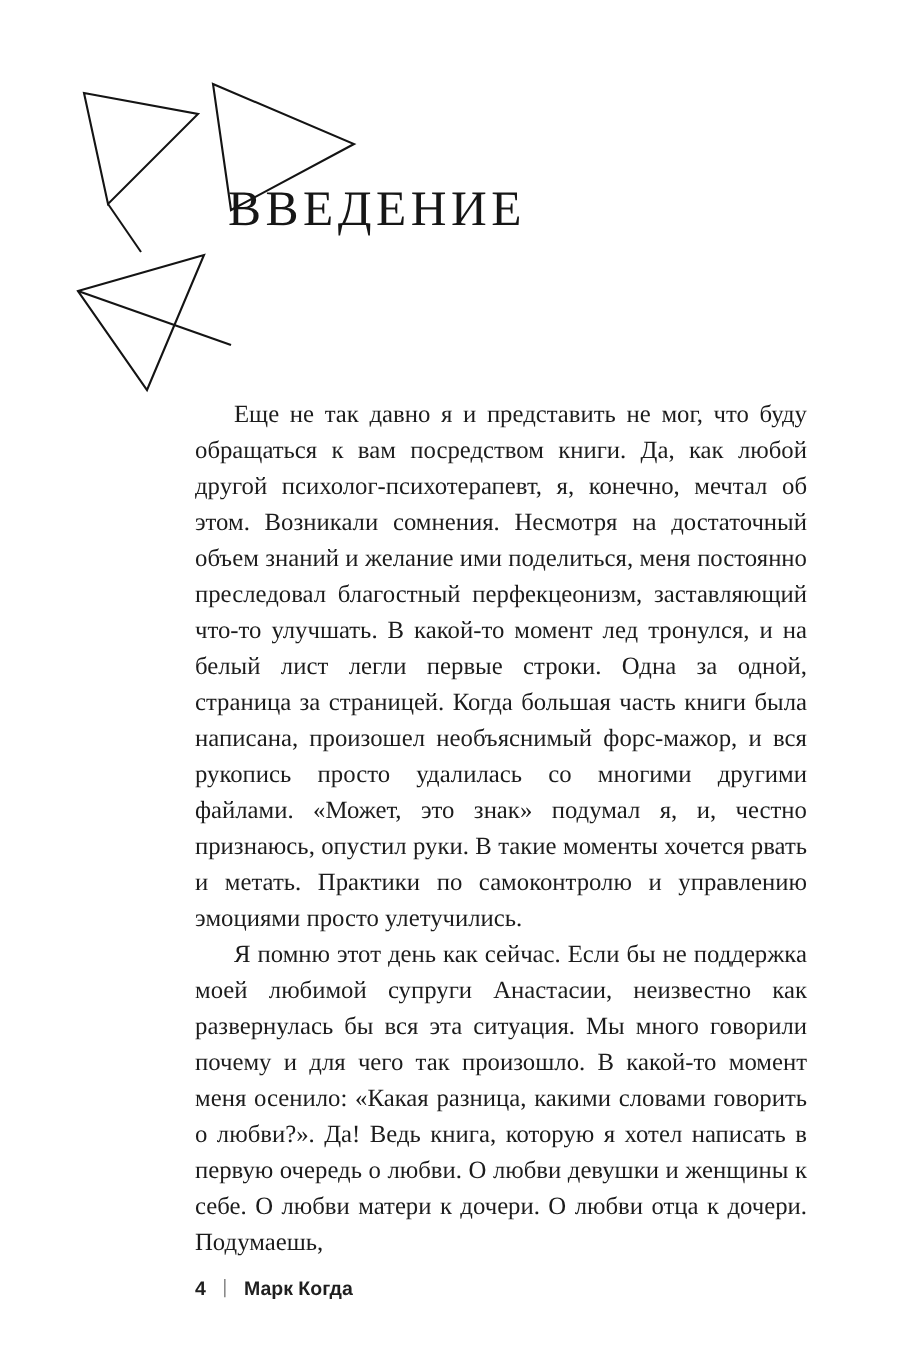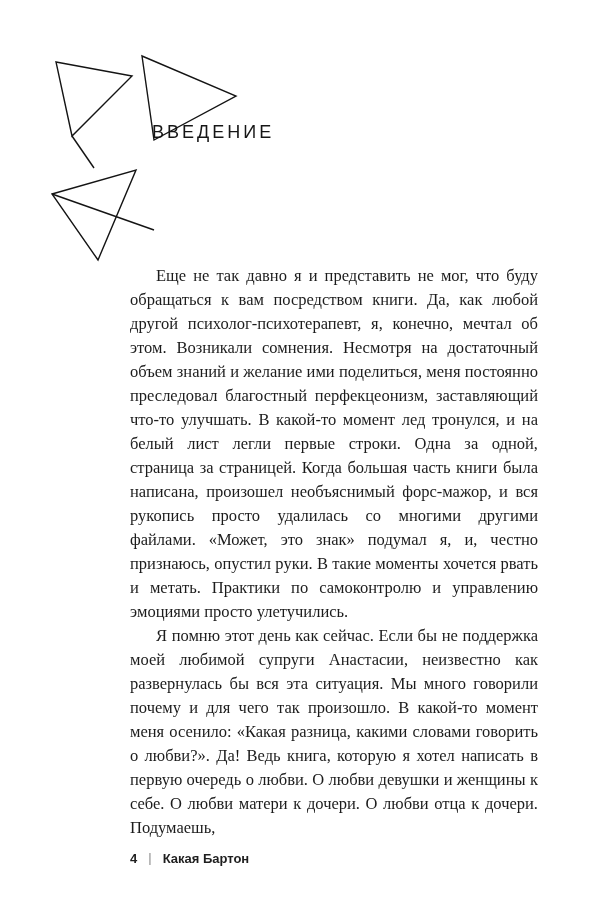--- a/index.html
+++ b/index.html
@@ -27,22 +27,22 @@
     fill: none;
     stroke: #141414;
     stroke-width: 1.4;
     stroke-linejoin: miter;
   }
   .title {
     position: absolute;
     left: 152px;
     top: 122px;
     margin: 0;
-    font-family: Liberation Sans, sans-serif;
-    font-size: 18px;
+    font-family: Liberation Serif, serif;
+    font-size: 33px;
     font-weight: 500;
     letter-spacing: 3px;
     color: #161616;
   }
   .body {
     position: absolute;
     left: 130px;
     top: 264px;
     width: 408px;
     font-size: 16.5px;
@@ -87,16 +87,16 @@
   <h1 class="title">ВВЕДЕНИЕ</h1>
 
   <div class="body">
     <p>Еще не так давно я и представить не мог, что буду обращаться к вам посредством книги. Да, как любой другой психолог-психотерапевт, я, конечно, мечтал об этом. Возникали сомнения. Несмотря на достаточный объем знаний и желание ими поделиться, меня постоянно преследовал благостный перфекцеонизм, заставляющий что-то улучшать. В какой-то момент лед тронулся, и на белый лист легли первые строки. Одна за одной, страница за страницей. Когда большая часть книги была написана, произошел необъяснимый форс-мажор, и вся рукопись просто удалилась со многими другими файлами. «Может, это знак» подумал я, и, честно признаюсь, опустил руки. В такие моменты хочется рвать и метать. Практики по самоконтролю и управлению эмоциями просто улетучились.</p>
     <p>Я помню этот день как сейчас. Если бы не поддержка моей любимой супруги Анастасии, неизвестно как развернулась бы вся эта ситуация. Мы много говорили почему и для чего так произошло. В какой-то момент меня осенило: «Какая разница, какими словами говорить о любви?». Да! Ведь книга, которую я хотел написать в первую очередь о любви. О любви девушки и женщины к себе. О любви матери к дочери. О любви отца к дочери. Подумаешь,</p>
   </div>
 
   <div class="footer">
     <span>4</span>
     <span class="sep">|</span>
-    <span>Какая Бартон</span>
+    <span>Марк Когда</span>
   </div>
 
 </div>
 
 </body></html>

